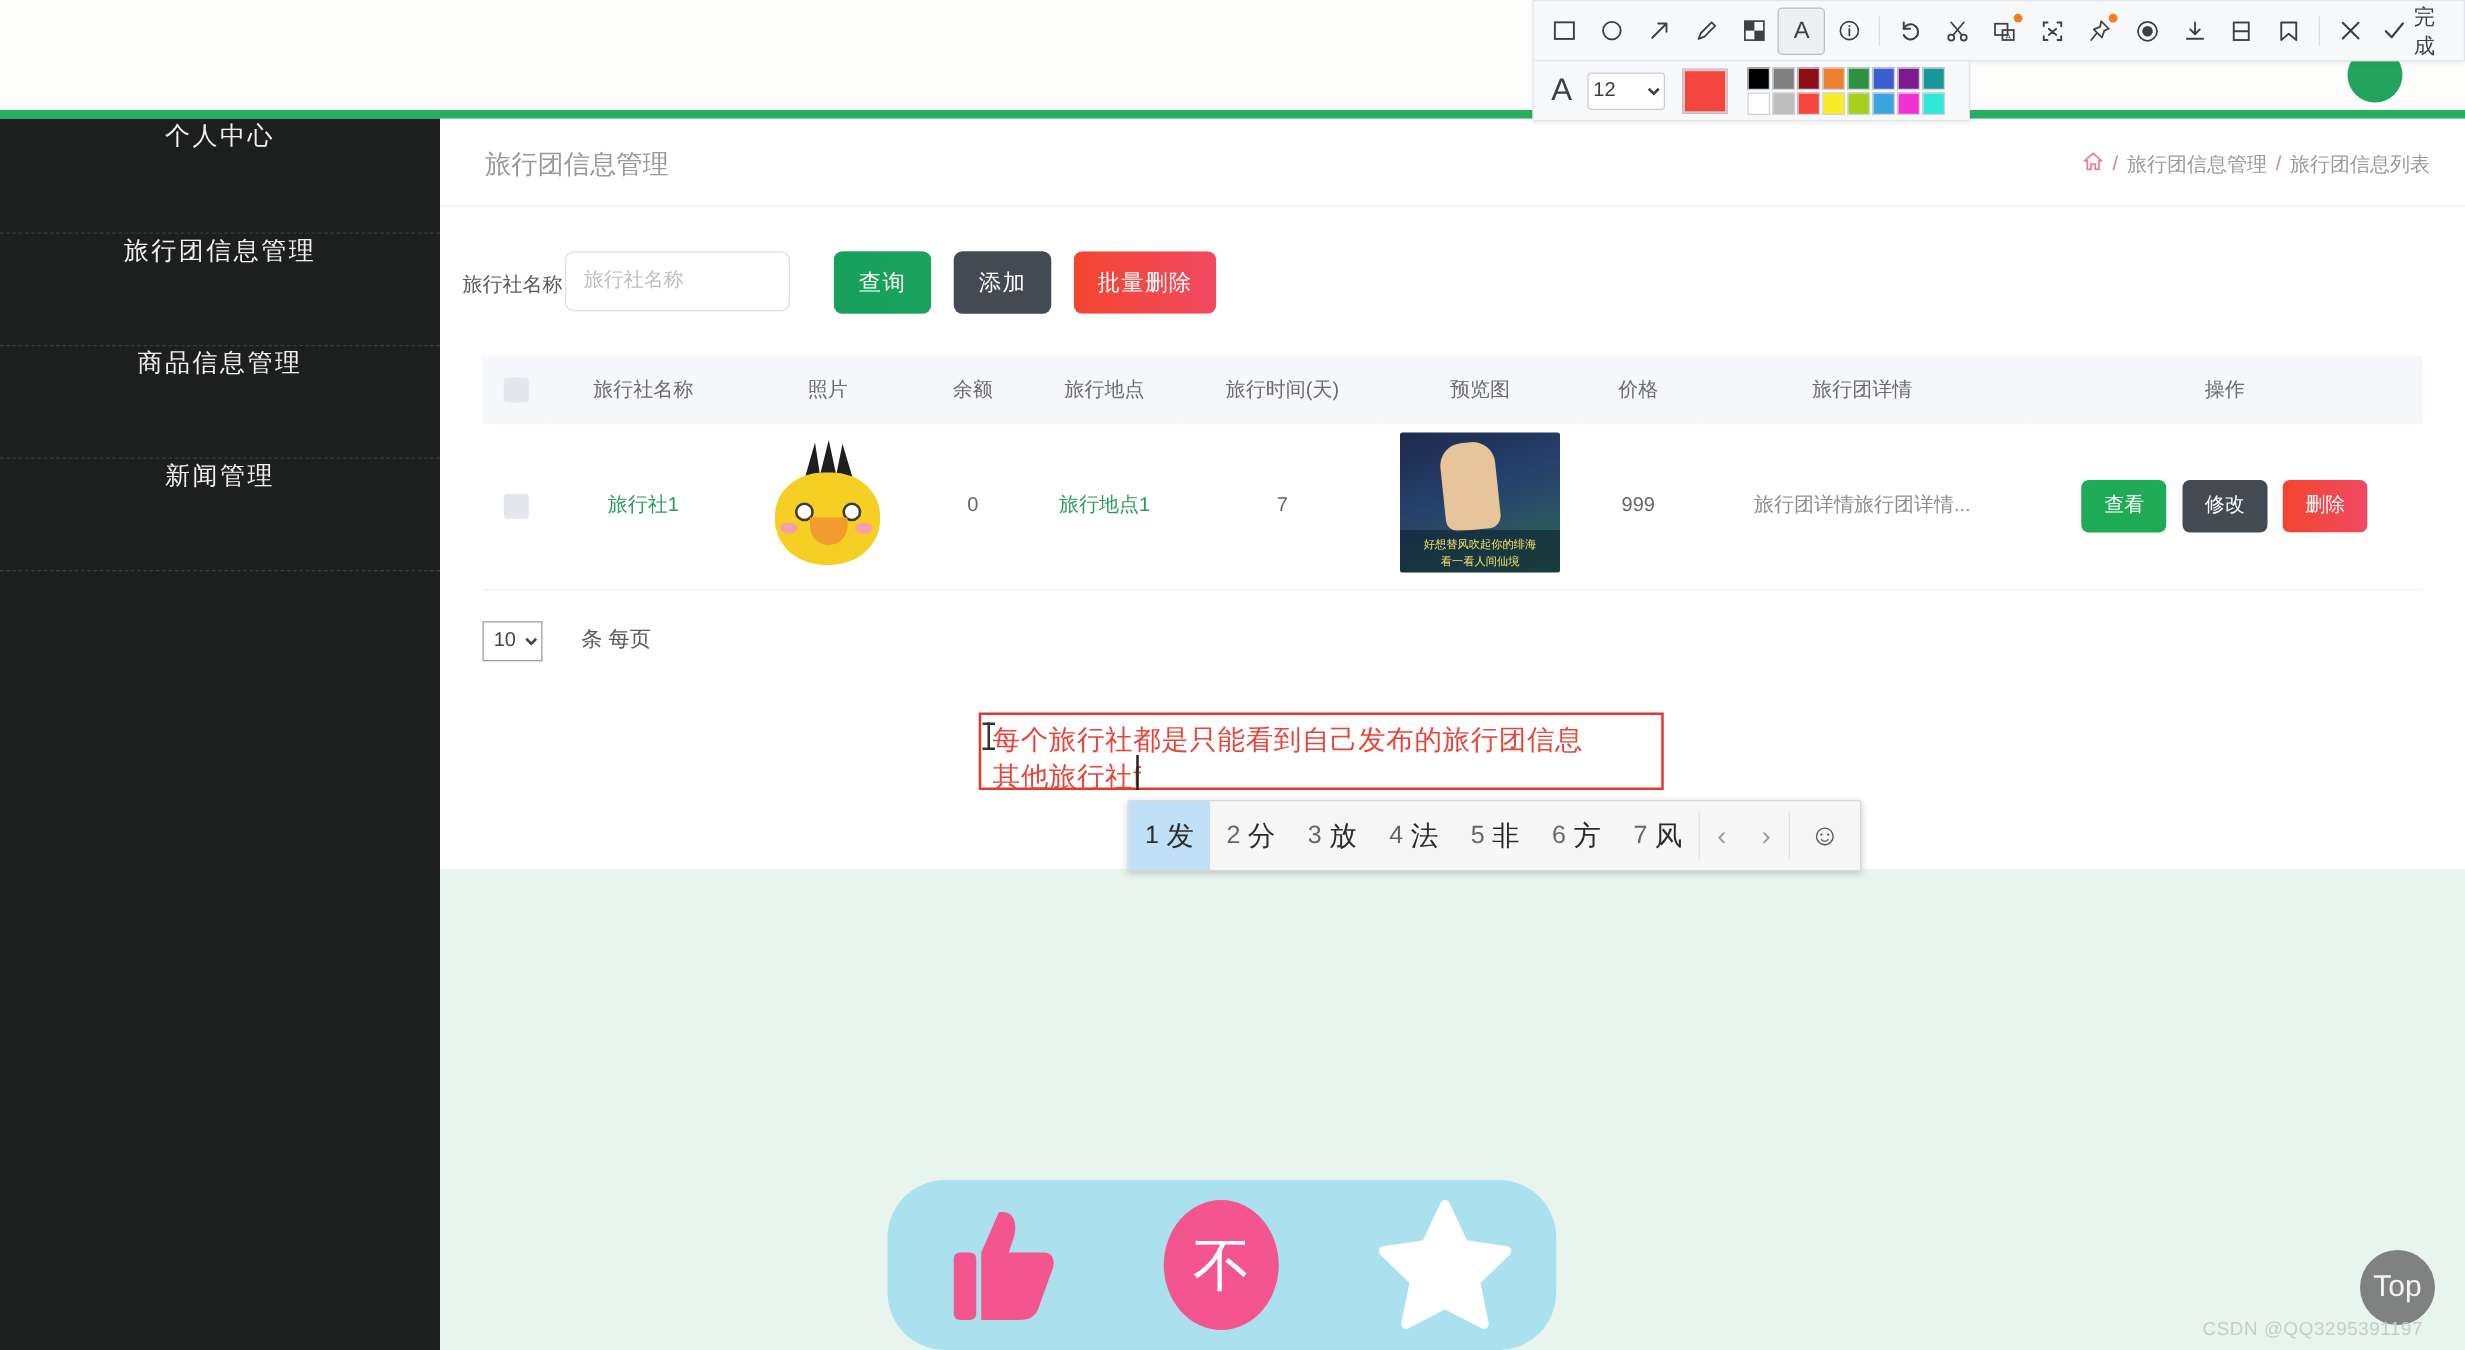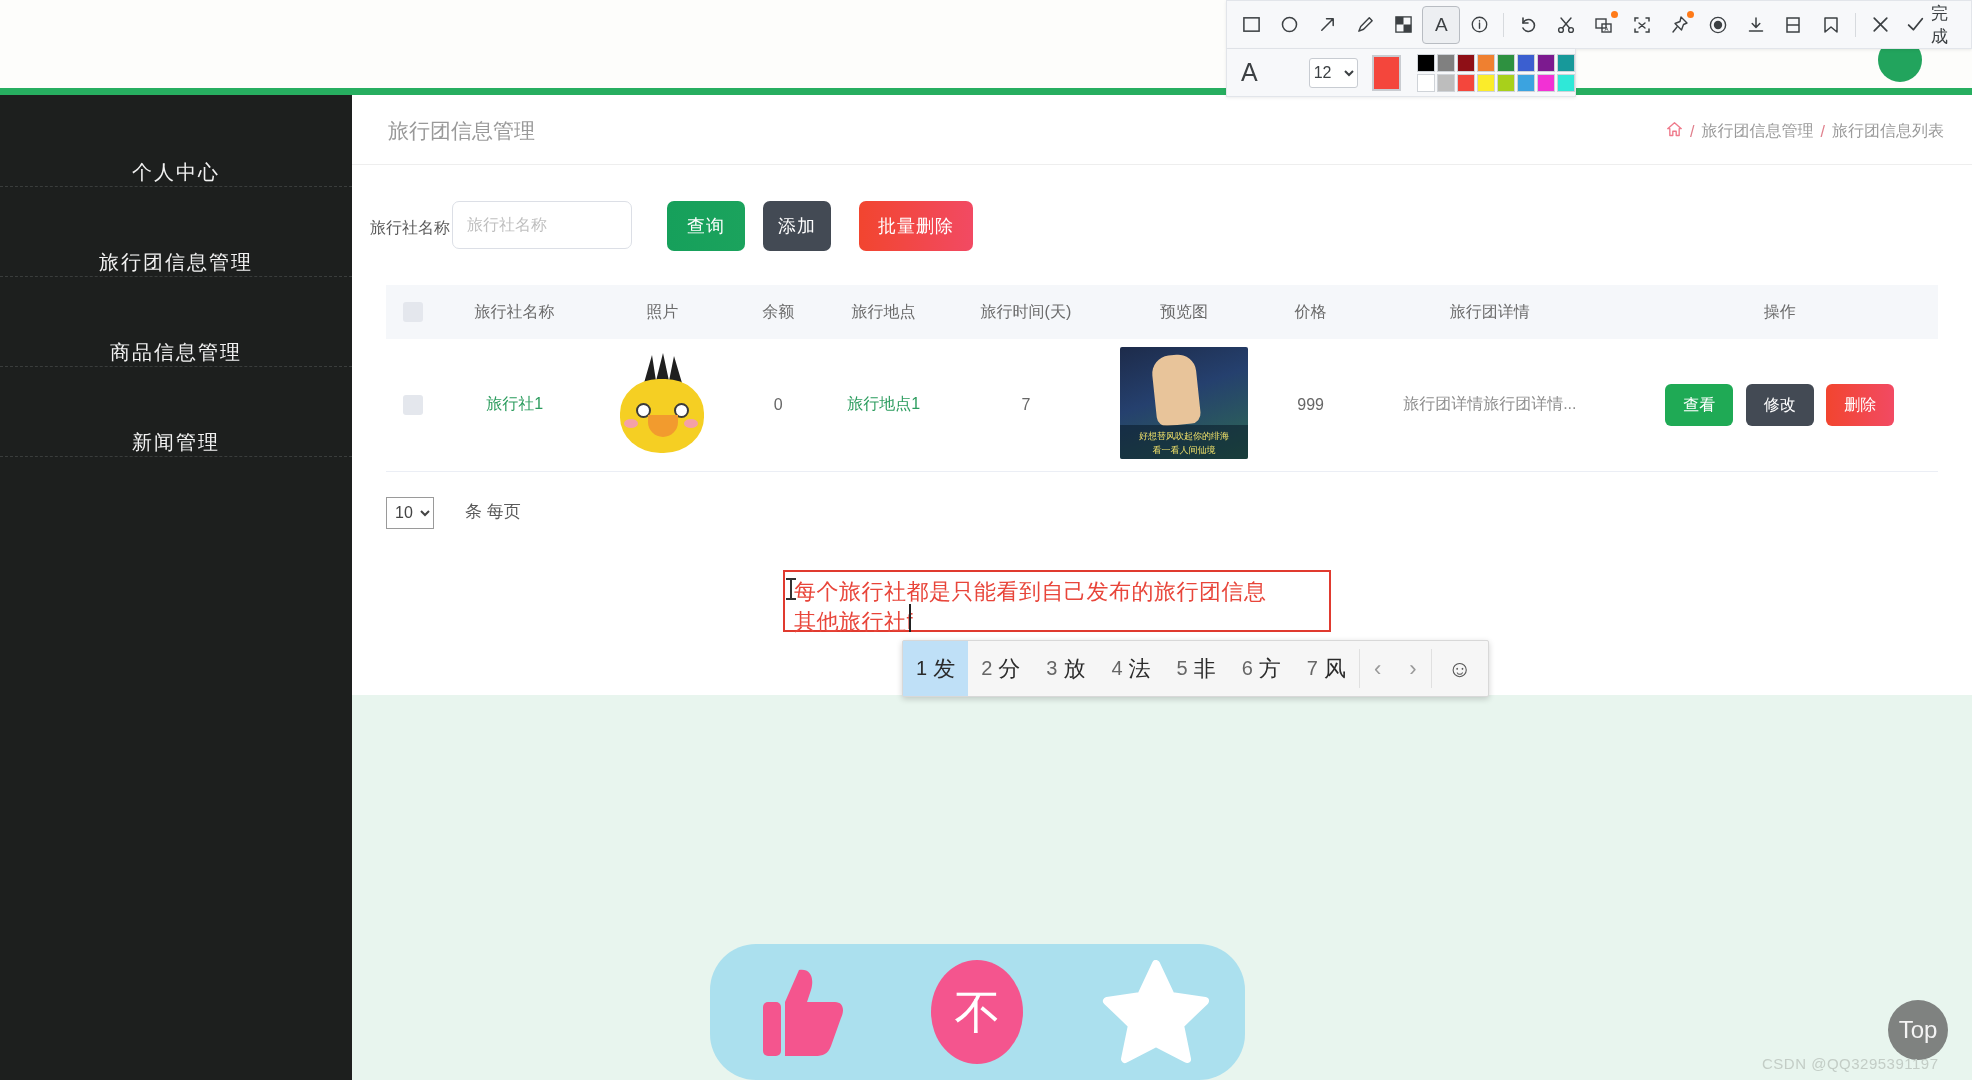--- a/index.html
+++ b/index.html
@@ -30,21 +30,21 @@
     background: #27ae60;
   }
 
   
   .sidebar {
     position: absolute; left: 0; top: 95px; width: 352px; height: 985px;
     background: #1d1f1e;
   }
   .sidebar-item {
     position: relative; height: 90px;
-    display: flex; align-items: flex-end; justify-content: center;
+    display: flex; align-items: flex-start; justify-content: center;
     color: #f2f2f2; font-size: 20px; letter-spacing: 2px;
     border-bottom: 1px dashed #3a3d3c;
     cursor: pointer;
   }
   .sidebar-item:first-child { height: 92px; }
 
   
   .main {
     position: absolute; left: 352px; top: 95px; width: 1620px; height: 600px;
     background: #ffffff;
@@ -82,21 +82,21 @@
   .f-input::placeholder { color: #bfbfbf; }
   .btn {
     position: absolute; top: 36px;
     height: 50px; border: none; border-radius: 7px;
     color: #fff; font-size: 18px; cursor: pointer;
     font-family: "Liberation Sans", sans-serif;
     letter-spacing: 1px;
   }
   .btn-query { left: 315px; width: 78px; background: #15a05a;
     background-image: linear-gradient(90deg,#16a05b,#1ba35d); }
-  .btn-add   { left: 411px; width: 68px; background: #434a54; }
+  .btn-add   { left: 411px; width: 78px; background: #434a54; }
   .btn-bulk  { left: 507px; width: 114px;
     background-image: linear-gradient(90deg,#f2452f,#f24a63); }
 
   
   .table-wrap { position: relative; margin: 0 34px; }
   table.grid { width: 100%; border-collapse: collapse; table-layout: fixed; }
   table.grid thead th {
     background: #f5f7fa; color: #6b6b6b; font-size: 16px; font-weight: normal;
     height: 54px; text-align: center; border: none;
   }
@@ -233,21 +233,20 @@
     width: 350px; height: 48px;
     background: #f7f8fa; border: 1px solid #e2e5ea; border-top: none;
     display: flex; align-items: center; padding-left: 10px; gap: 8px;
     box-shadow: 0 1px 3px rgba(0,0,0,.08);
   }
   .sub-A { font-size: 25px; color: #3c4043; padding: 0 4px; }
   .size-sel {
     height: 30px; width: 62px; font-size: 16px; color: #3c4043;
     border: 1px solid #c8ccd2; border-radius: 3px; background: #fff;
     font-family: "Liberation Sans", sans-serif;
-    margin-left: 39px;
   }
   .cur-color {
     width: 36px; height: 36px; background: #f4463c;
     border: 2px solid #c9ccd1; margin-left: 6px;
   }
   .palette { display: grid; grid-template-columns: repeat(8, 18px);
     grid-template-rows: repeat(2, 18px); gap: 2px; margin-left: 8px; }
   .sw { width: 18px; height: 18px; border: 1px solid #cfd3d8; cursor: pointer; }
 
   

